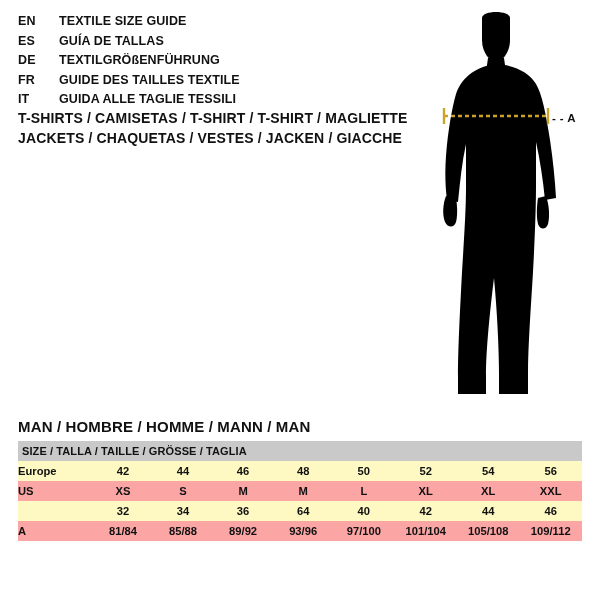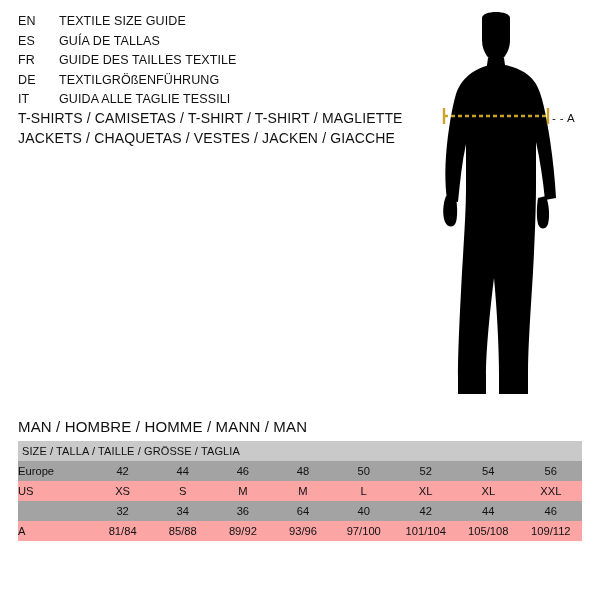--- a/index.html
+++ b/index.html
@@ -11,20 +11,21 @@
     height: 600px;
     background: #ffffff;
     font-family: "Liberation Sans", sans-serif;
     color: #000000;
     overflow: hidden;
   }
   .page {
     position: relative;
     width: 600px;
     height: 600px;
+    font-weight: bold;
   }
 
   
   .lang-block {
     position: absolute;
     left: 18px;
     top: 14px;
     width: 360px;
   }
   .lang-row {
@@ -103,21 +104,21 @@
     padding: 0;
     height: 20px;
     vertical-align: middle;
     white-space: nowrap;
   }
   .row-head td {
     background: #c9c9c9;
     font-size: 11px;
     letter-spacing: 0.1px;
   }
-  .row-light td { background: #a3a3a3; }
+  .row-light td { background: #fef9c3; }
   .row-dark td  { background: #fca5a5; }
 
   td.c-label {
     width: 84px;
     padding-left: 4px;
   }
   td.c-val {
     width: 68px;
     text-align: center;
     padding-left: 4px;
@@ -142,26 +143,26 @@
   <div class="lang-block">
     <div class="lang-row">
       <span class="lang-code">EN</span>
       <span class="lang-text">TEXTILE SIZE GUIDE</span>
     </div>
     <div class="lang-row">
       <span class="lang-code">ES</span>
       <span class="lang-text">GUÍA DE TALLAS</span>
     </div>
     <div class="lang-row">
+      <span class="lang-code">DE</span>
+      <span class="lang-text">TEXTILGRÖßENFÜHRUNG</span>
+    </div>
+    <div class="lang-row">
       <span class="lang-code">FR</span>
       <span class="lang-text">GUIDE DES TAILLES TEXTILE</span>
-    </div>
-    <div class="lang-row">
-      <span class="lang-code">DE</span>
-      <span class="lang-text">TEXTILGRÖßENFÜHRUNG</span>
     </div>
     <div class="lang-row">
       <span class="lang-code">IT</span>
       <span class="lang-text">GUIDA ALLE TAGLIE TESSILI</span>
     </div>
   </div>
 
   <div class="cat-block">
     <div class="cat-line">T-SHIRTS / CAMISETAS / T-SHIRT / T-SHIRT / MAGLIETTE</div>
     <div class="cat-line">JACKETS / CHAQUETAS / VESTES / JACKEN / GIACCHE</div>

